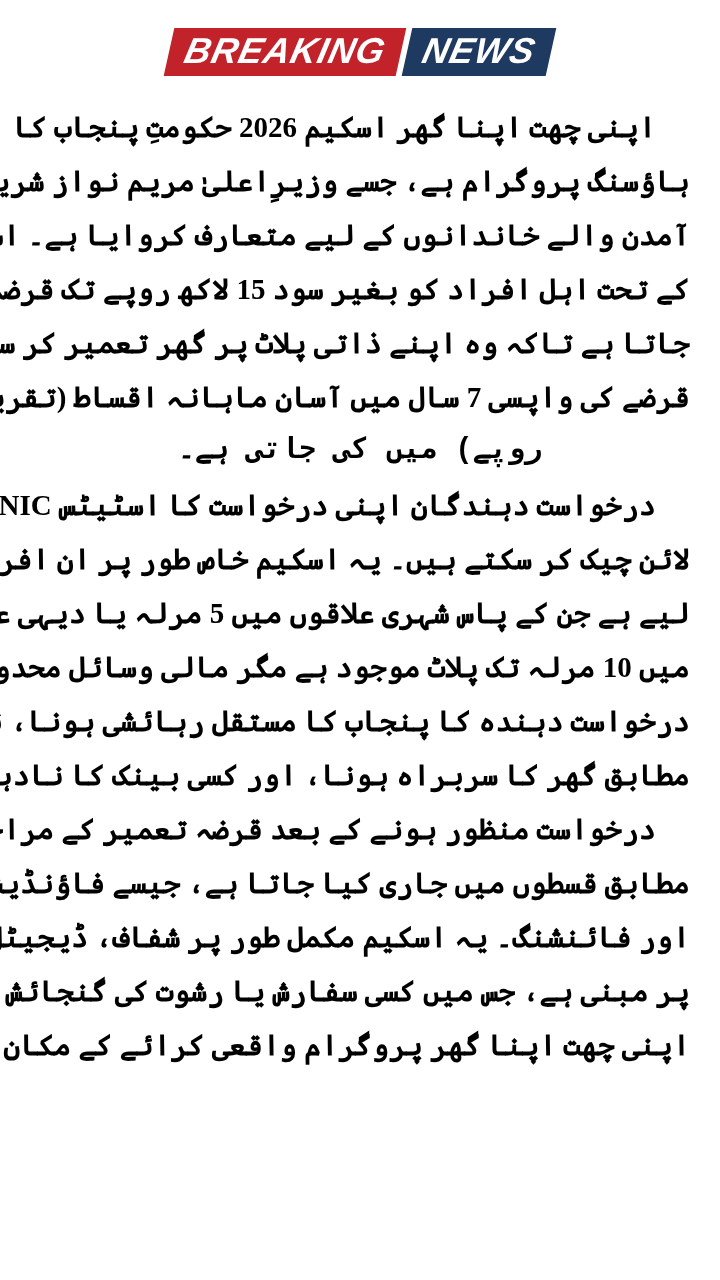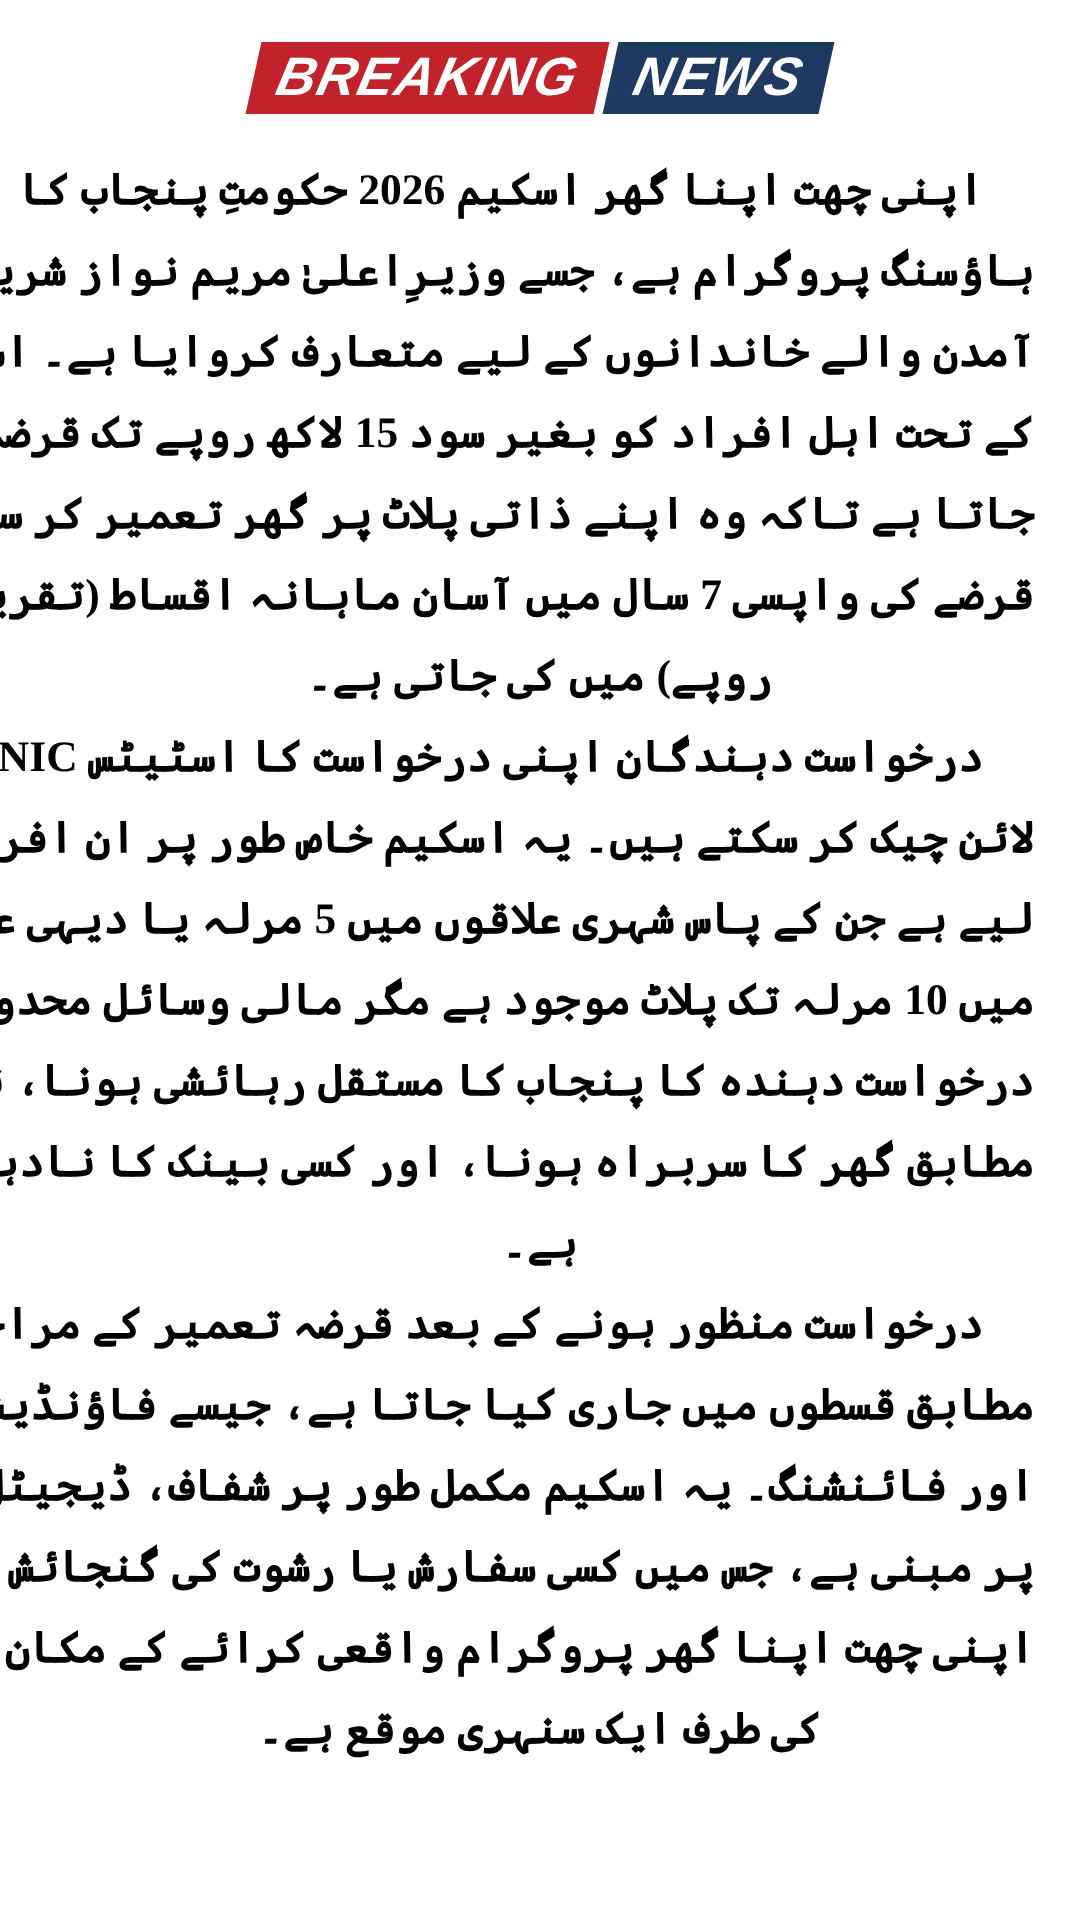--- a/index.html
+++ b/index.html
@@ -58,20 +58,21 @@
     font-size: 29px;
     line-height: 54px;
     text-align: justify;
     text-align-last: justify;
     white-space: nowrap;
     font-weight: 700;
   }
   .article .line.center {
     text-align: center;
     text-align-last: center;
+    font-family: Liberation Mono, monospace;
   }
   .article .line.indent {
     text-indent: 34px;
   }
 </style>
 </head>
 <body>
 
 <div class="page">
 
@@ -91,22 +92,20 @@
       <div class="line">کے تحت اہل افراد کو بغیر سود 15 لاکھ روپے تک قرضہ دیا</div>
       <div class="line">جاتا ہے تاکہ وہ اپنے ذاتی پلاٹ پر گھر تعمیر کر سکیں۔ اس</div>
       <div class="line">قرضے کی واپسی 7 سال میں آسان ماہانہ اقساط (تقریباً 14 ہزار</div>
       <div class="line center">روپے) میں کی جاتی ہے۔</div>
       <div class="line indent">درخواست دہندگان اپنی درخواست کا اسٹیٹس CNIC کے</div>
       <div class="line">لائن چیک کر سکتے ہیں۔ یہ اسکیم خاص طور پر ان افراد کے</div>
       <div class="line">لیے ہے جن کے پاس شہری علاقوں میں 5 مرلہ یا دیہی علاقوں</div>
       <div class="line">میں 10 مرلہ تک پلاٹ موجود ہے مگر مالی وسائل محدود ہیں۔</div>
       <div class="line">درخواست دہندہ کا پنجاب کا مستقل رہائشی ہونا، نادرا ریکارڈ کے</div>
       <div class="line">مطابق گھر کا سربراہ ہونا، اور کسی بینک کا نادہندہ نہ ہونا لازمی</div>
-      <div class="line center">ہے۔</div>
       <div class="line indent">درخواست منظور ہونے کے بعد قرضہ تعمیر کے مراحل کے</div>
       <div class="line">مطابق قسطوں میں جاری کیا جاتا ہے، جیسے فاؤنڈیشن، اسٹرکچر</div>
       <div class="line">اور فائنشنگ۔ یہ اسکیم مکمل طور پر شفاف، ڈیجیٹل اور میرٹ</div>
       <div class="line">پر مبنی ہے، جس میں کسی سفارش یا رشوت کی گنجائش نہیں۔</div>
       <div class="line">اپنی چھت اپنا گھر پروگرام واقعی کرائے کے مکان سے ذاتی گھر</div>
-      <div class="line center">کی طرف ایک سنہری موقع ہے۔</div>
     </div>
 
 </div>
 
 </body></html>

